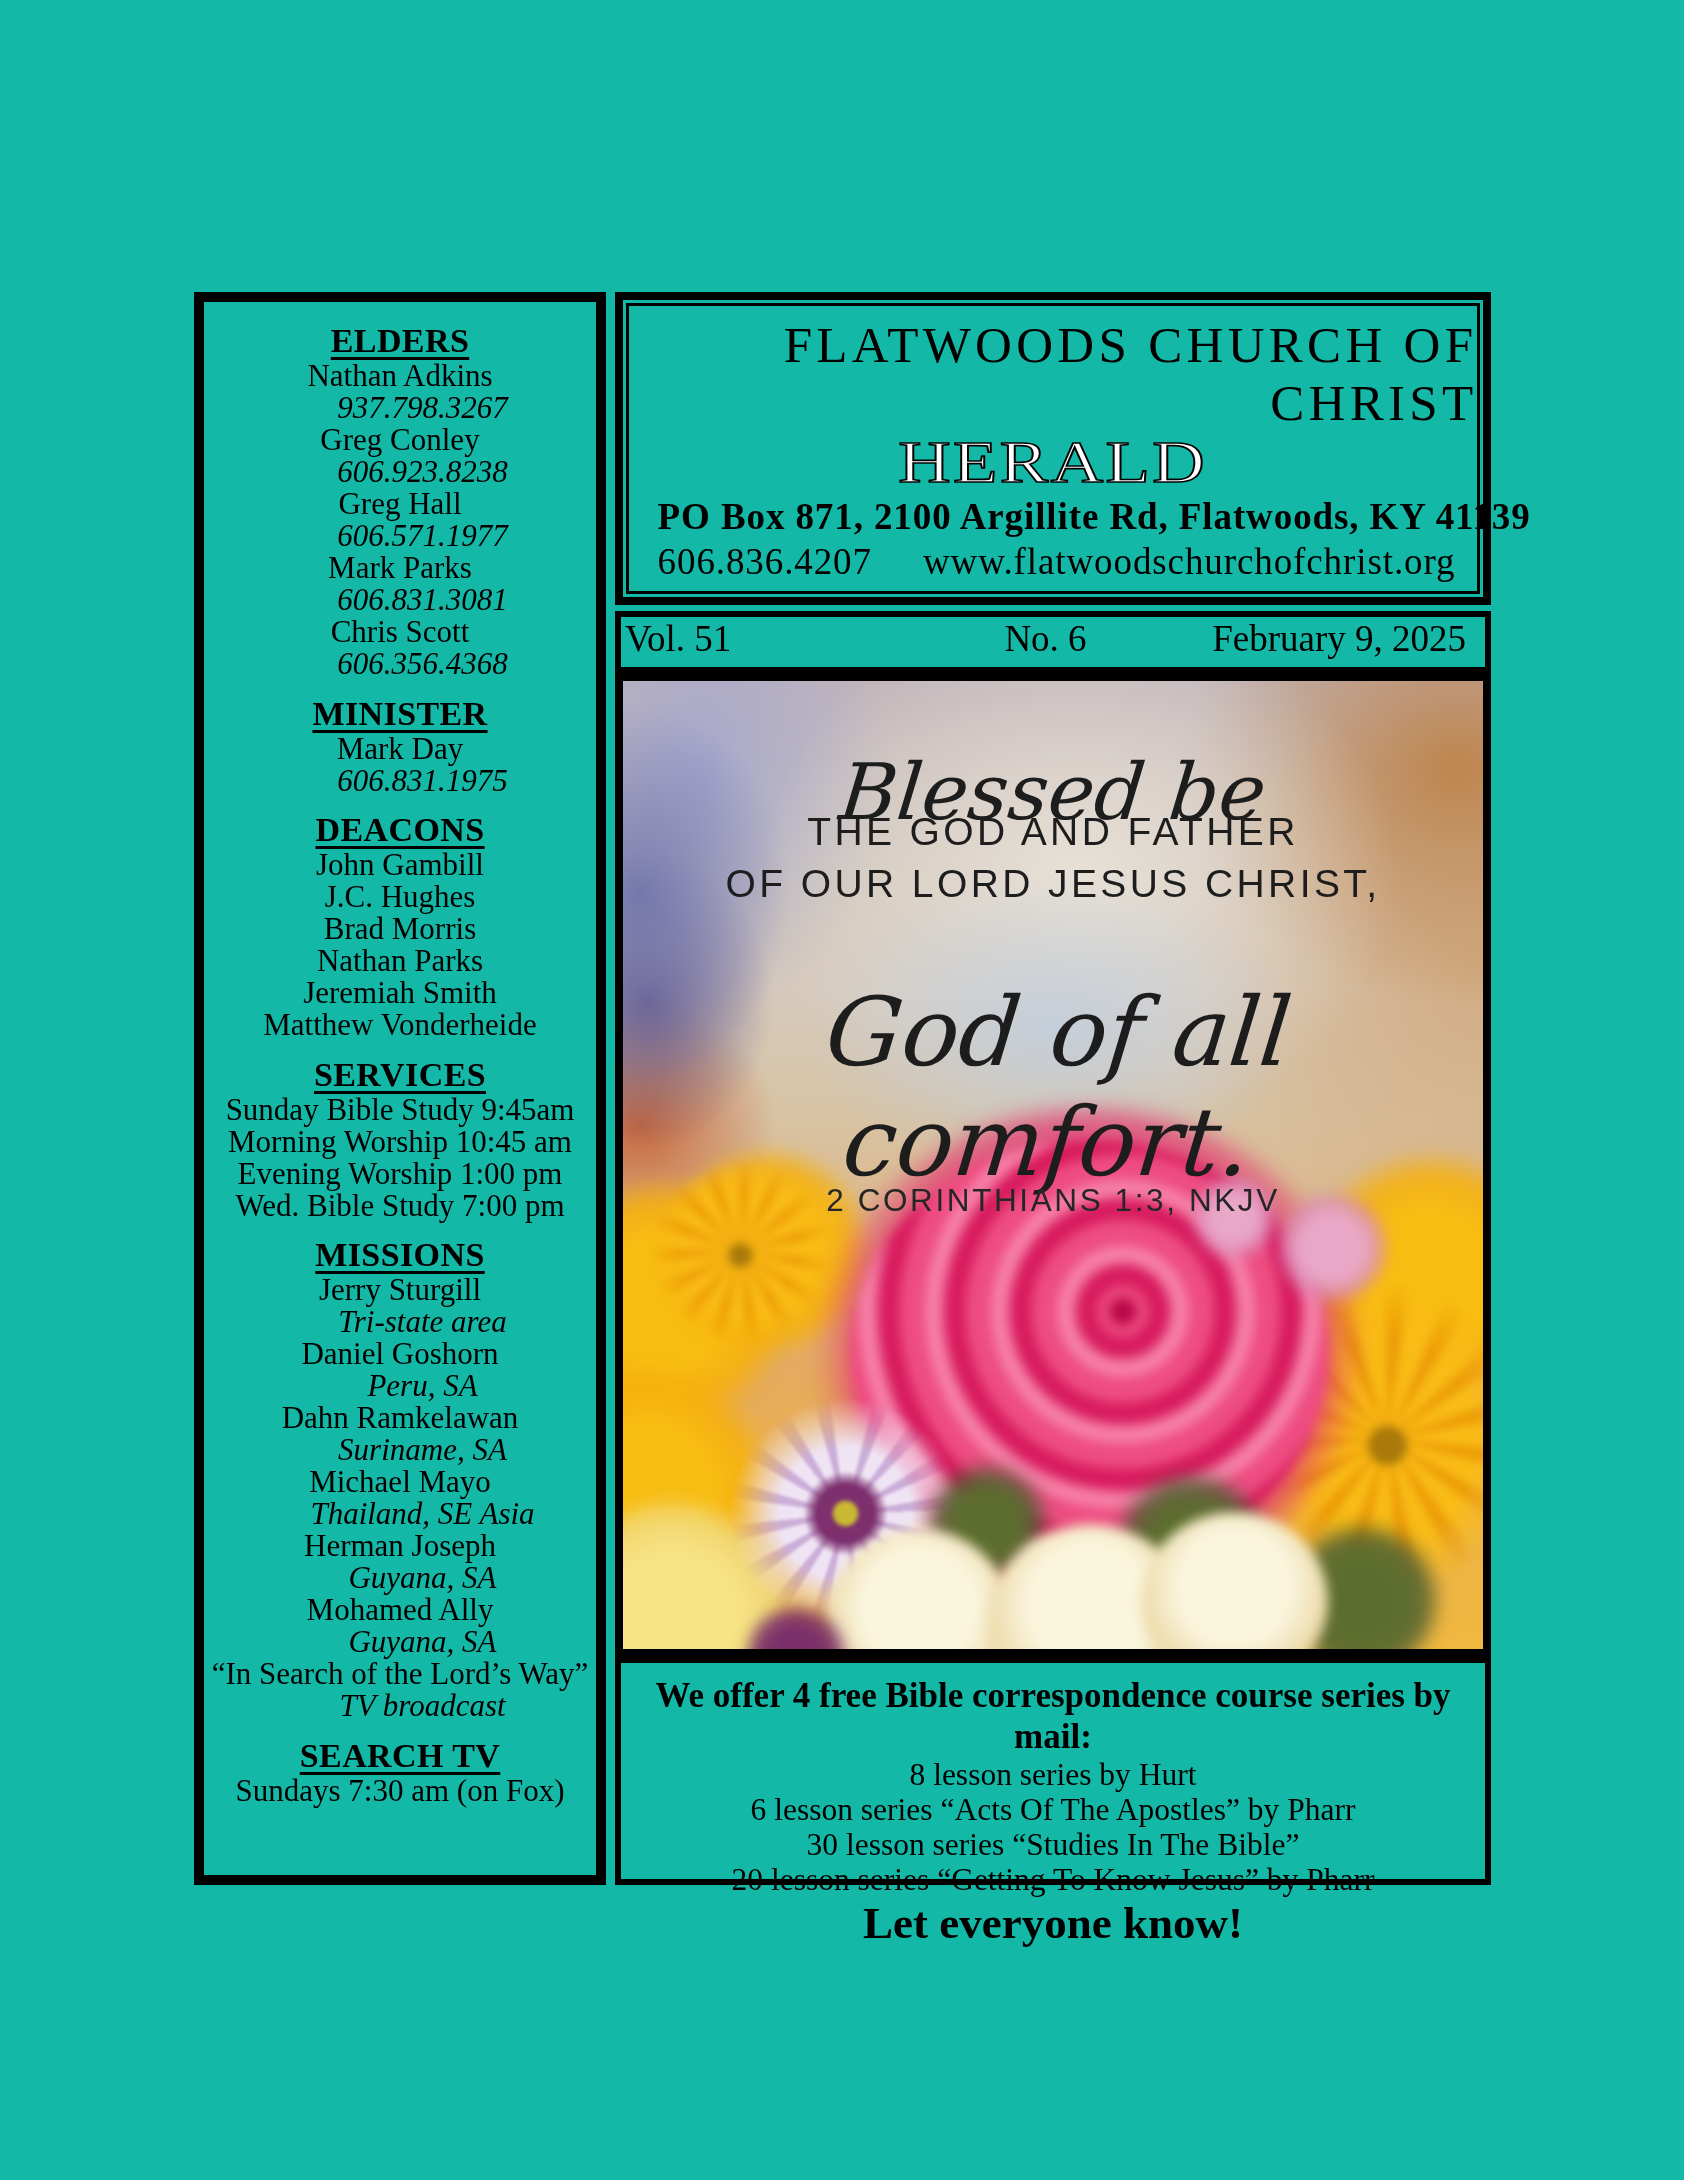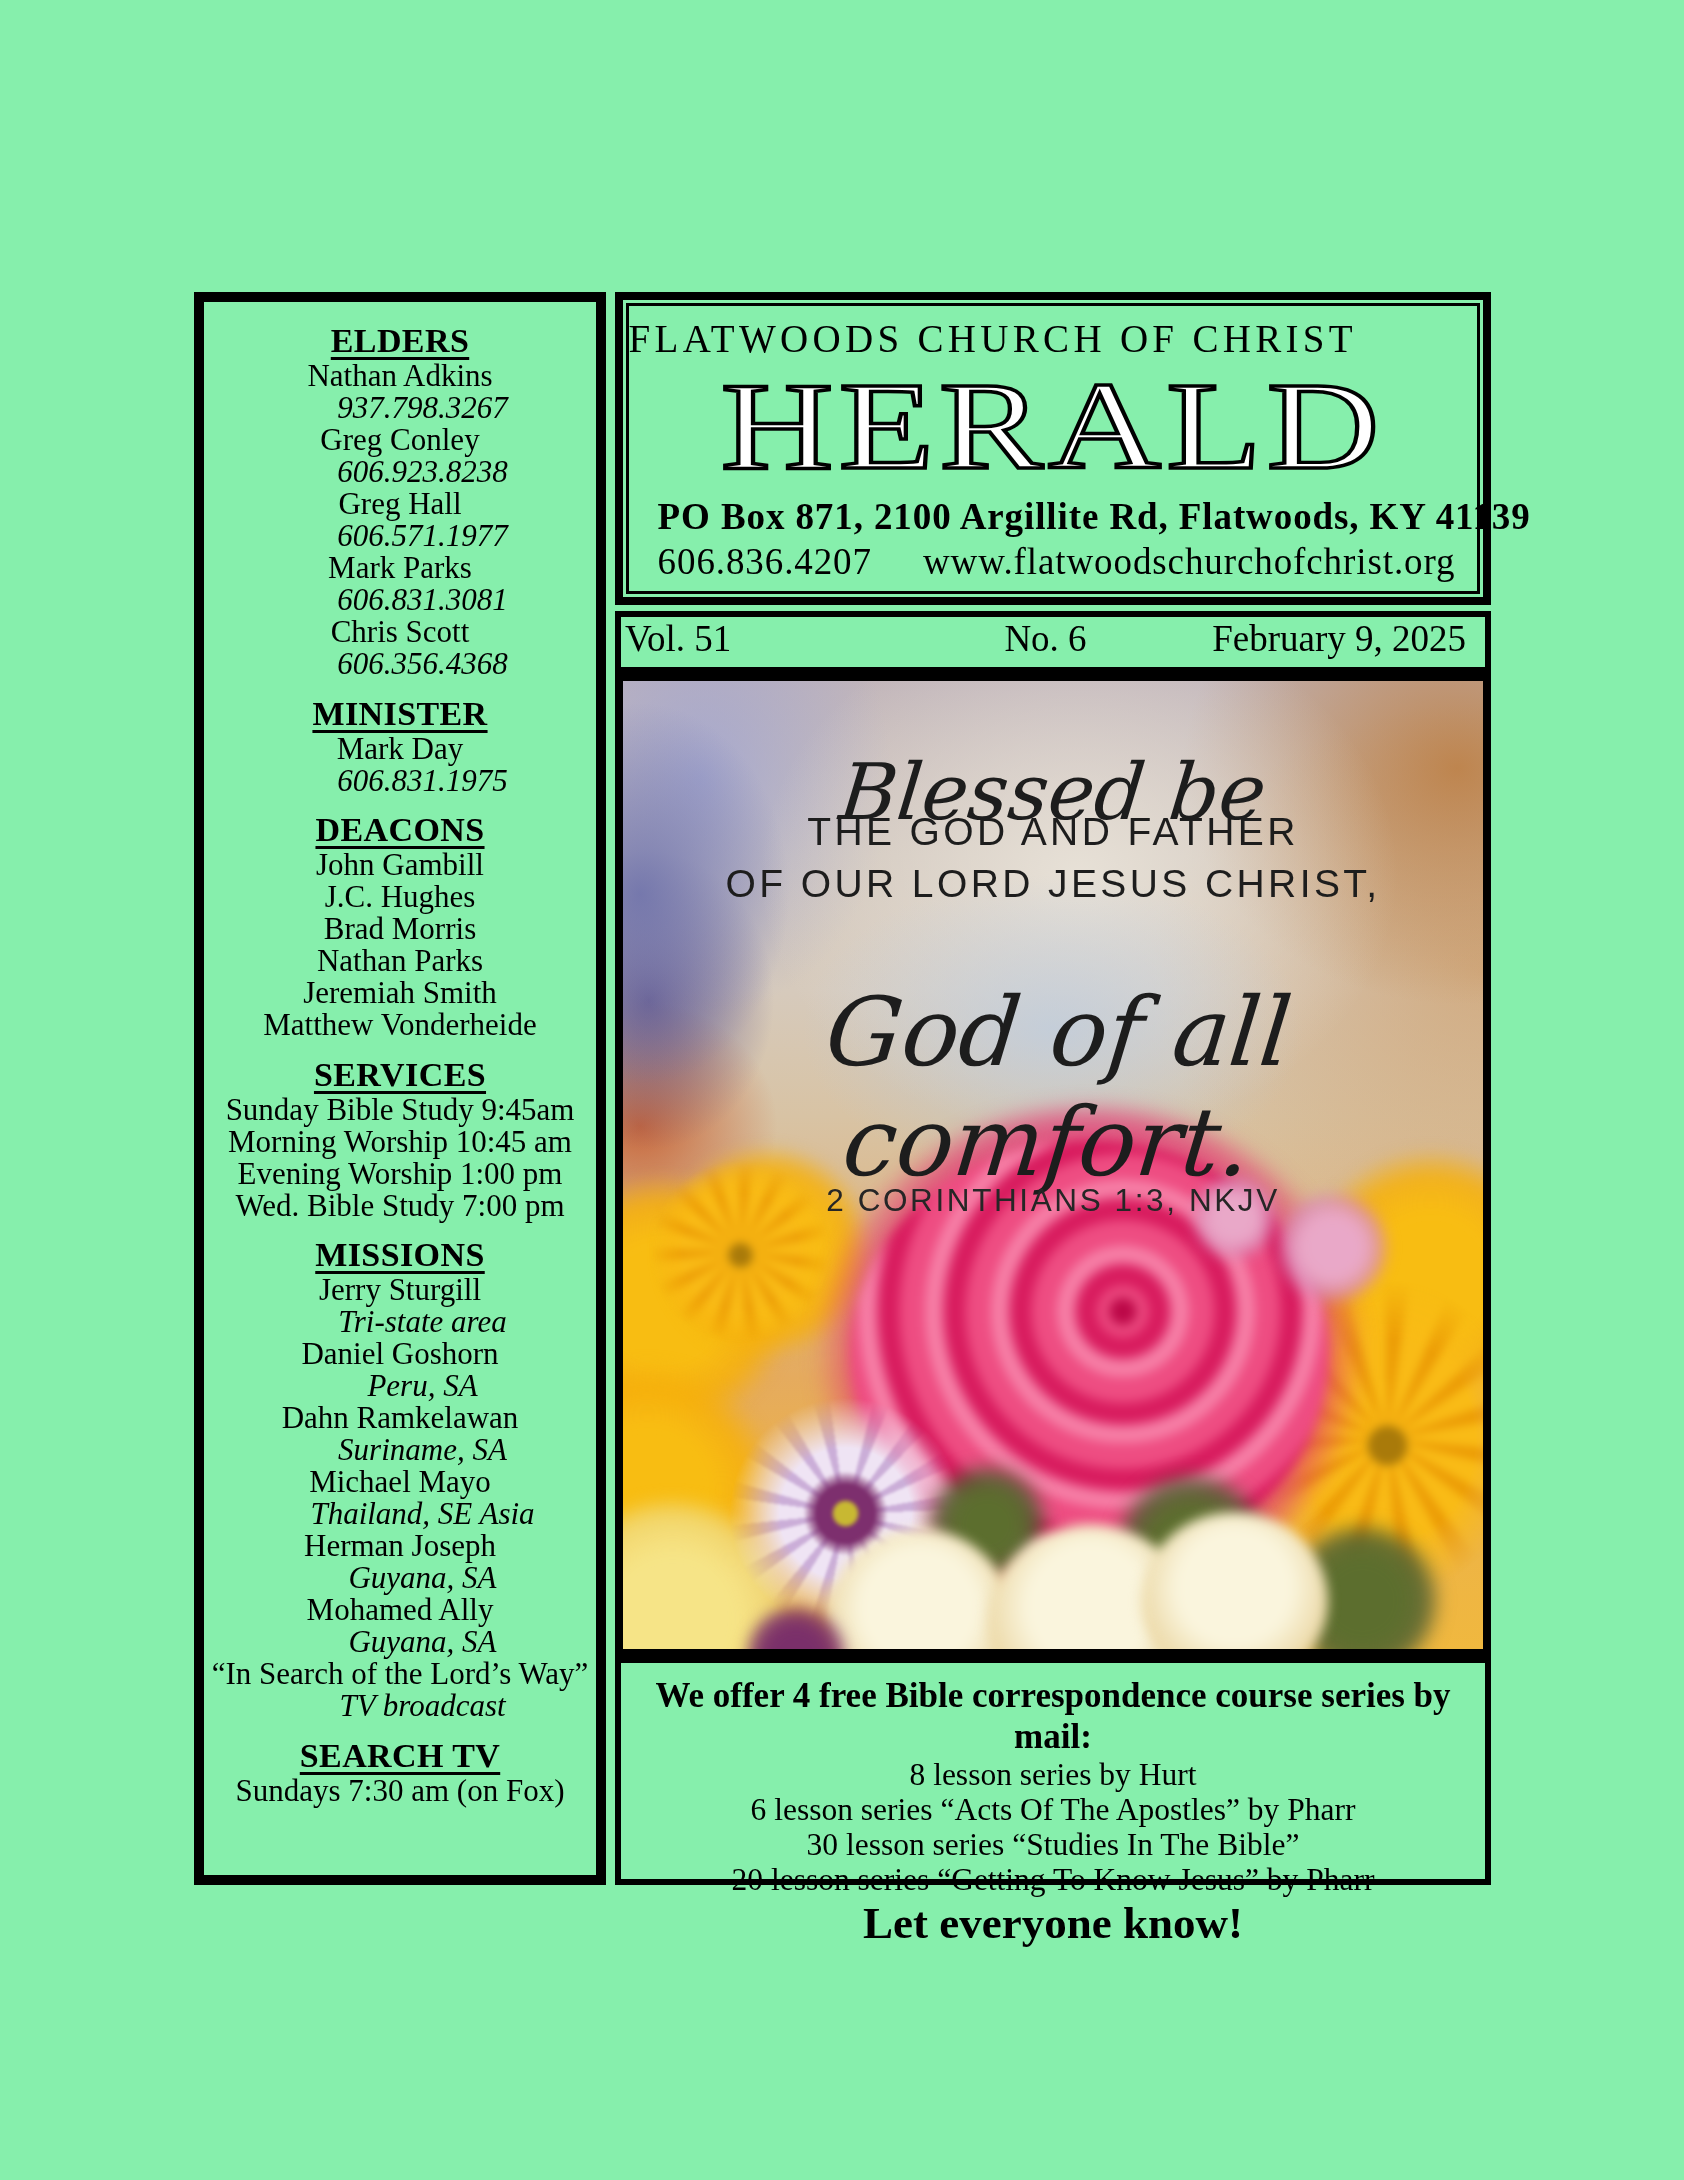--- a/index.html
+++ b/index.html
@@ -1,29 +1,29 @@
 <!DOCTYPE html>
 <html style="font-size:13.6px"><head>
 <meta charset="utf-8">
 <title>Flatwoods Church of Christ Herald</title>
 <style>
   html,body{margin:0;padding:0;background:#ffffff;}
-  .page{position:relative;width:1685px;height:2181px;background:#86efac;font-family:"Liberation Serif",serif;color:#000;}
+  .page{position:relative;width:1685px;height:2181px;background:#14b8a6;font-family:"Liberation Serif",serif;color:#000;}
 
   
   .sidebar{position:absolute;left:194px;top:292px;width:412px;height:1593px;border:10.2px solid #000;box-sizing:border-box;padding-top:19px;text-align:center;}
   .sec{margin-bottom:13.6px;}
   .sec-h{margin:0;font-size:34px;line-height:39px;font-weight:bold;letter-spacing:0.4px;text-decoration:underline;text-decoration-thickness:3.4px;text-underline-offset:5.1px;}
   .line{font-size:31px;line-height:32px;}
   .italic{font-style:italic;padding-left:45px;}
 
   
   .masthead{position:absolute;left:615px;top:292px;width:876px;height:313px;border:8.5px solid #000;box-sizing:border-box;}
   .masthead-inner{position:absolute;inset:2.6px;border:3.4px solid #000;display:flex;flex-direction:column;align-items:stretch;}
-  .church-name{margin-top:10.2px;text-align:left;font-size:39px;letter-spacing:4.3px;}
+  .church-name{margin-top:10.2px;text-align:right;font-size:51px;letter-spacing:4.3px;}
   .herald-svg{display:block;width:97%;height:143px;margin:1.7px auto 0 auto;}
   .masthead-address{margin-top:auto;font-size:37px;letter-spacing:0.9px;padding:0 22px 0 29px;white-space:nowrap;font-weight:bold;}
   .contact-row{display:flex;justify-content:space-between;font-size:37px;letter-spacing:0.9px;padding:1.7px 22px 8.5px 29px;}
 
   .issue-bar{position:absolute;left:615px;top:611px;width:876px;height:62px;border:6.8px solid #000;box-sizing:border-box;display:flex;align-items:flex-start;font-size:37px;padding:0 19px 0 4px;}
   .issue-bar span{flex:1;}
   .issue-center{text-align:center;}
   .issue-right{text-align:right;}
 
   

